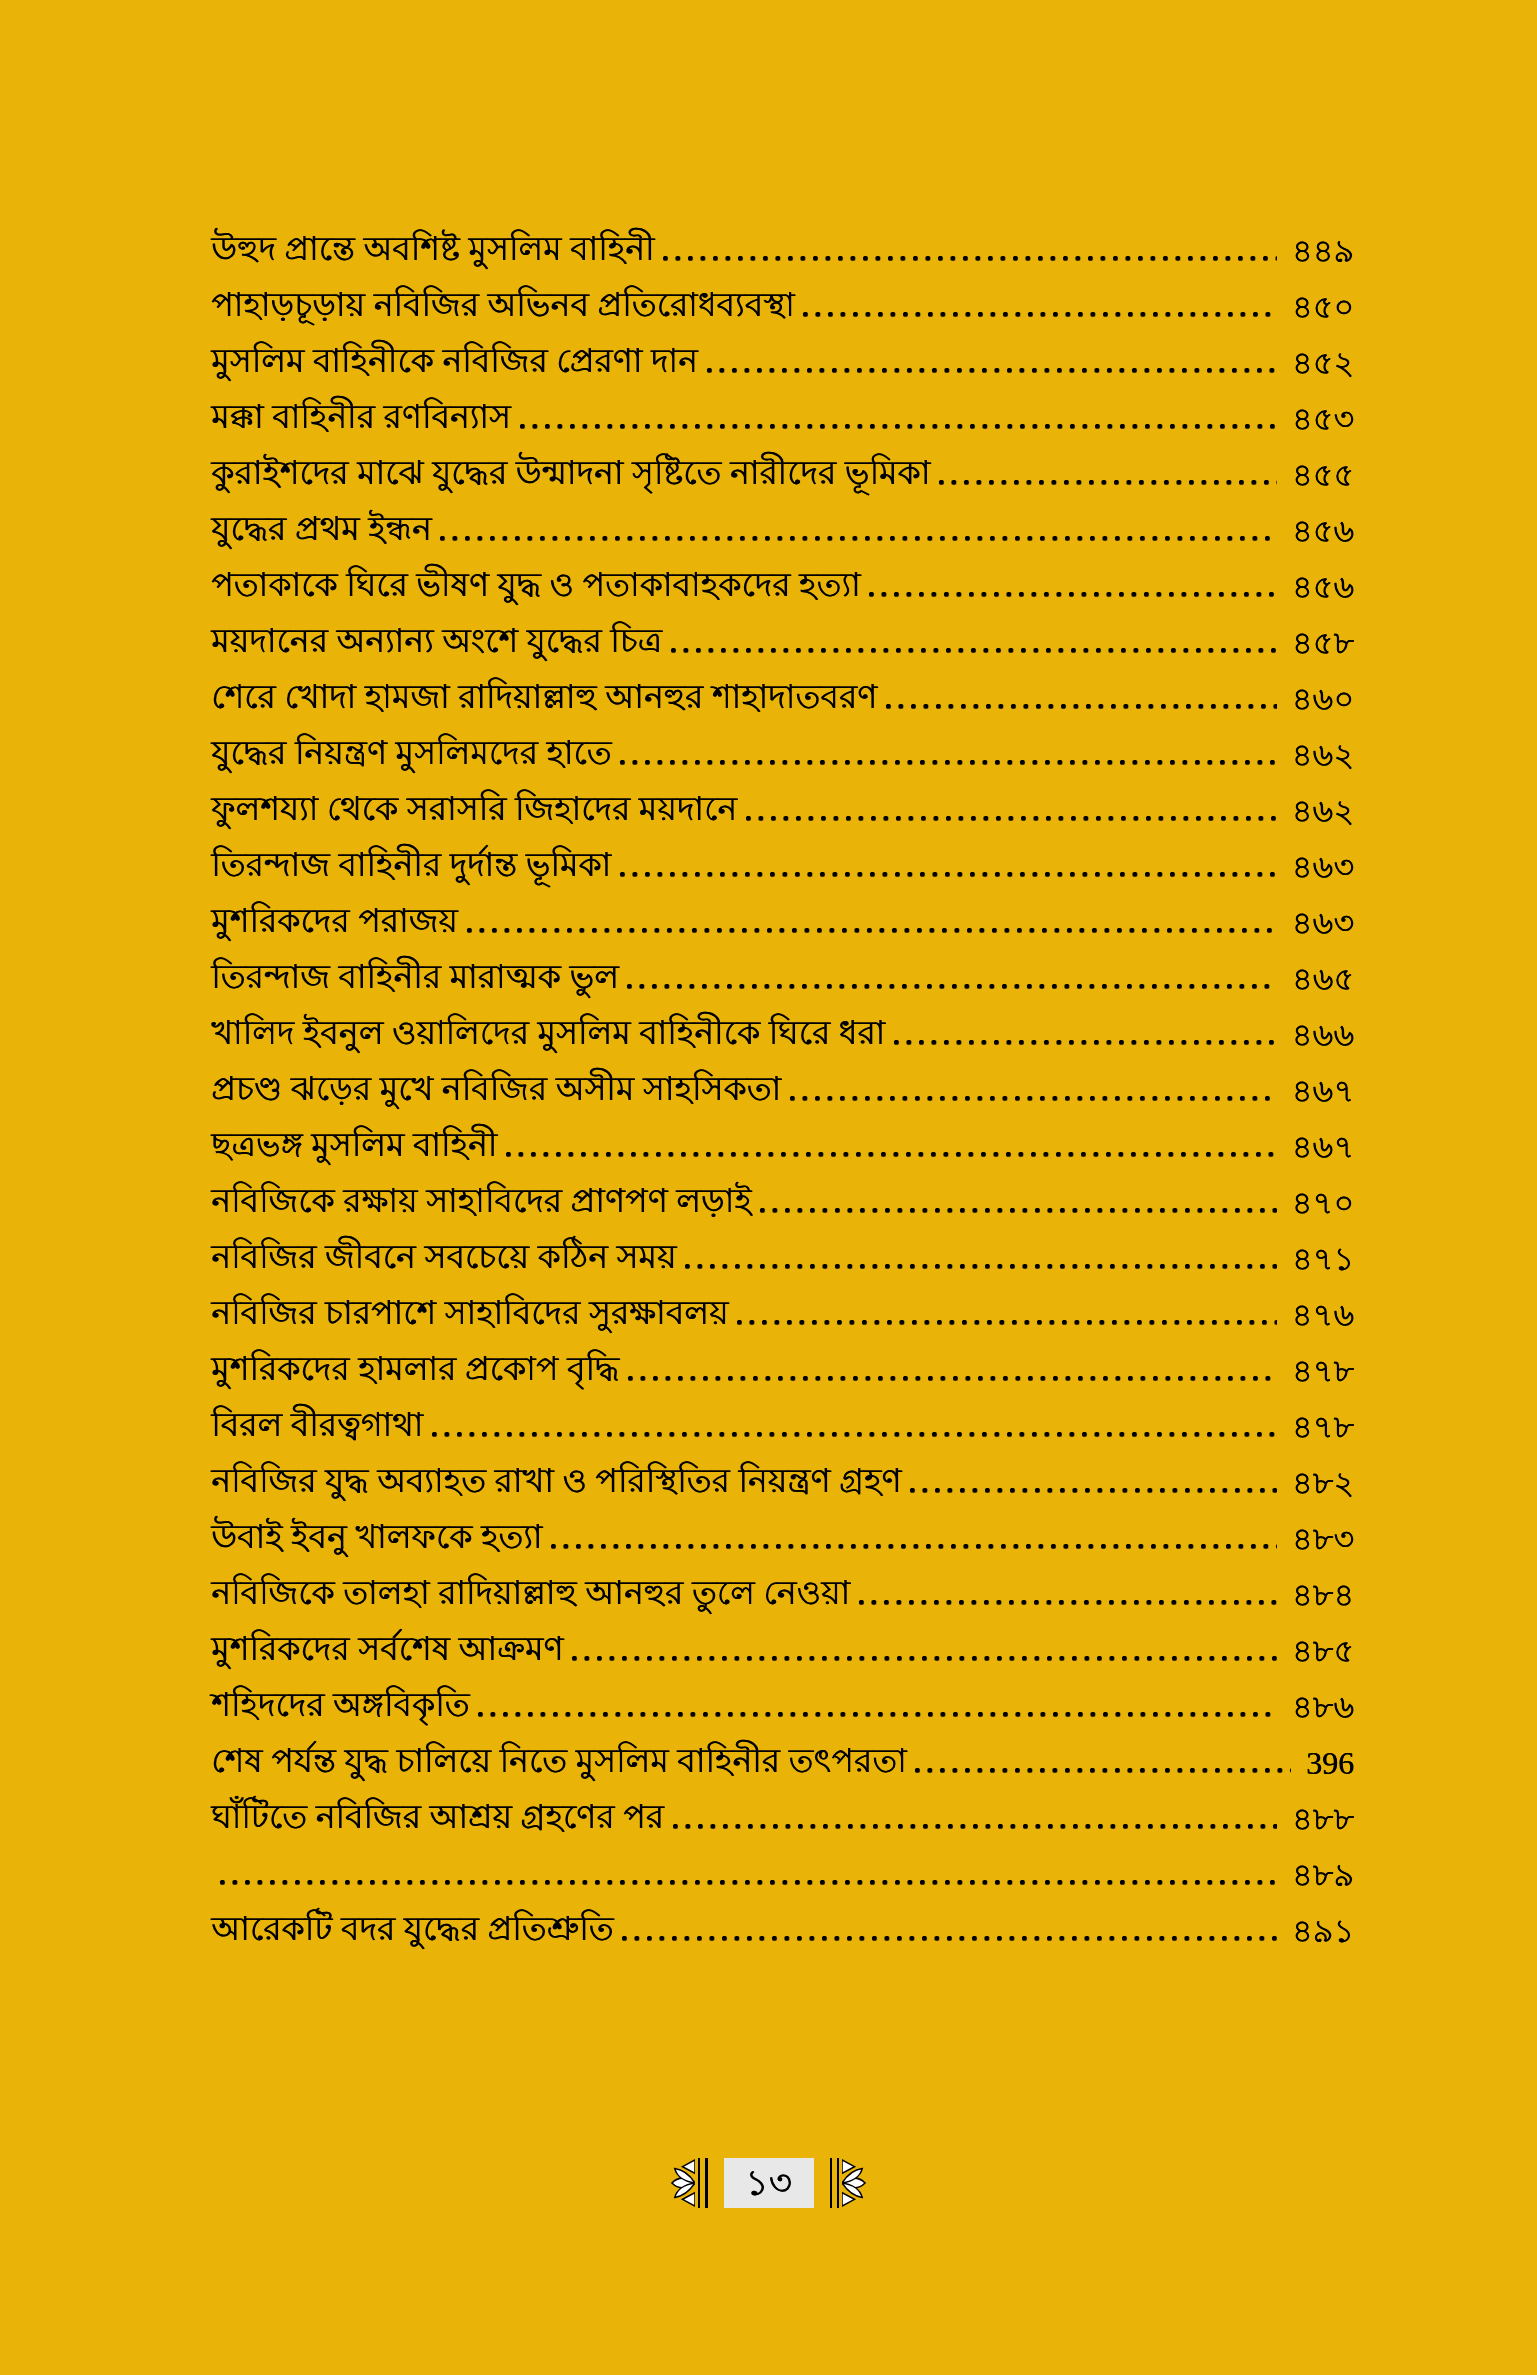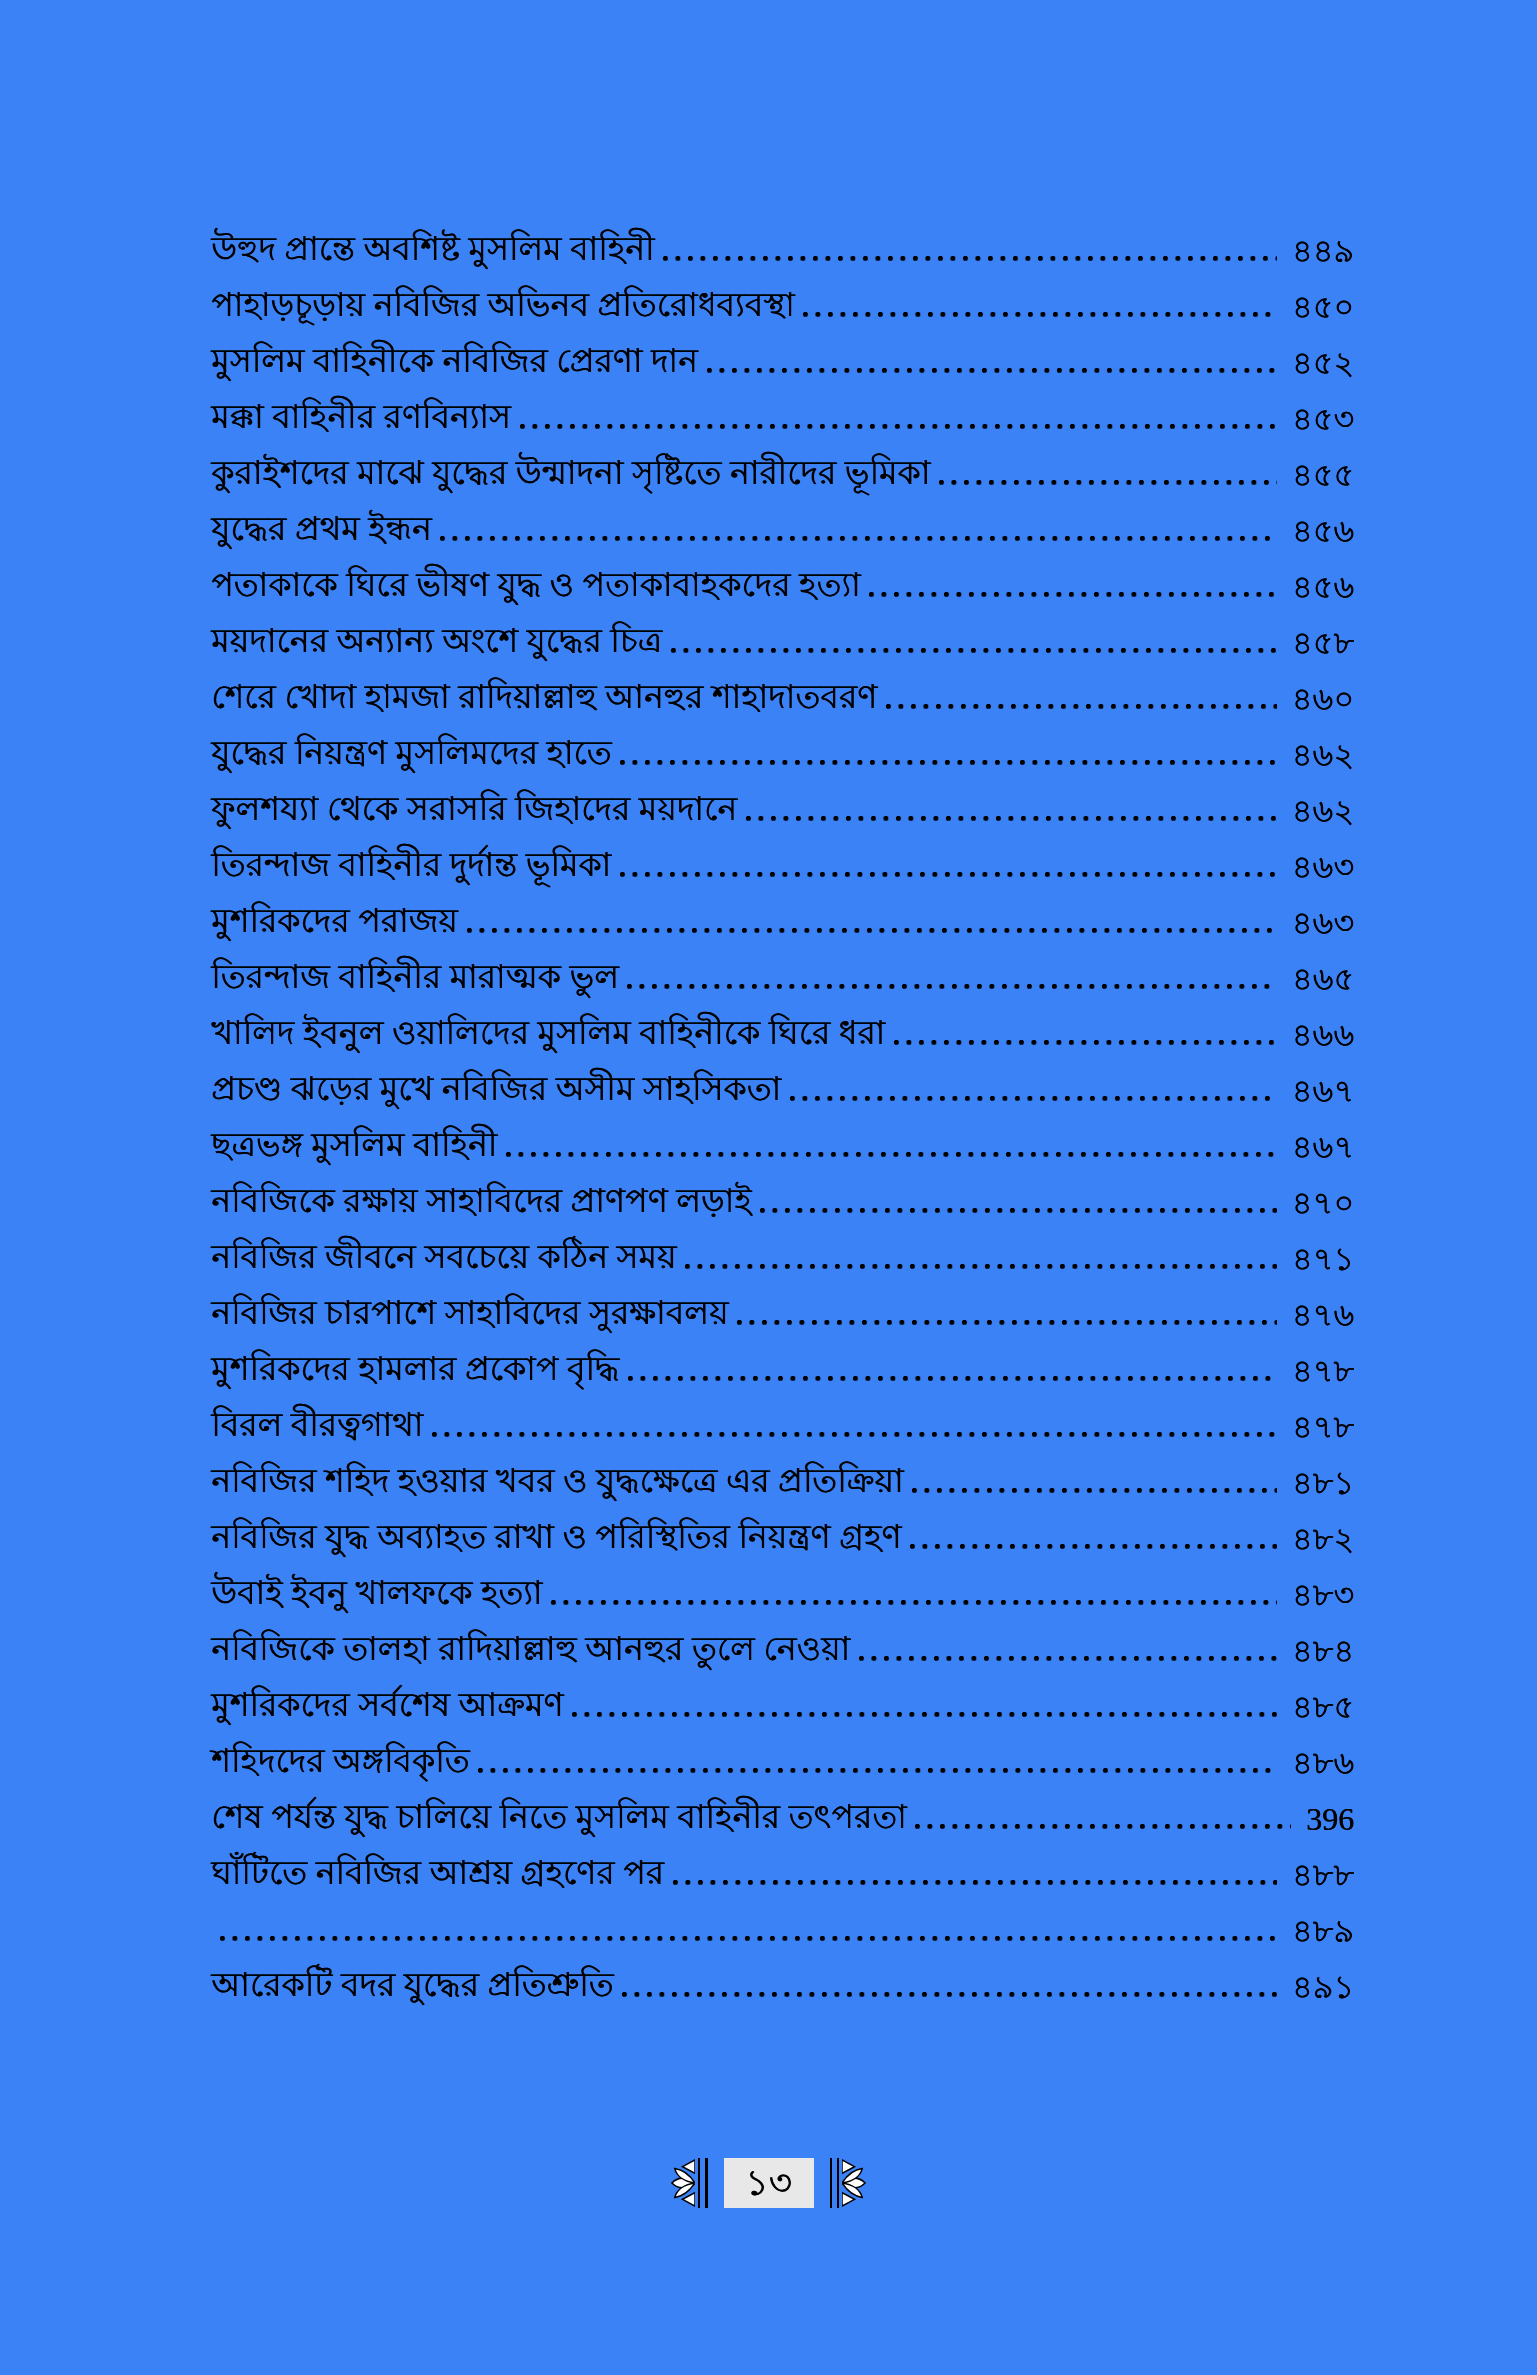--- a/index.html
+++ b/index.html
@@ -90,21 +90,21 @@
   }
   .page-number {
     font-size: 36px;
     line-height: 1;
     text-shadow: 0.6px 0 0 #000;
   }
 </style>
 </head>
 <body>
 
-<div class="page" style="background: #3b82f6;">
+<div class="page" style="background: #eab308;">
 
   <div class="toc">
       <div class="toc-row">
       <span class="toc-title">উহুদ প্রান্তে অবশিষ্ট মুসলিম বাহিনী</span>
       <span class="toc-dots"></span>
       <span class="toc-page">৪৪৯</span>
     </div>
       <div class="toc-row">
       <span class="toc-title">পাহাড়চূড়ায় নবিজির অভিনব প্রতিরোধব্যবস্থা</span>
       <span class="toc-dots"></span>
@@ -202,25 +202,20 @@
     </div>
       <div class="toc-row">
       <span class="toc-title">মুশরিকদের হামলার প্রকোপ বৃদ্ধি</span>
       <span class="toc-dots"></span>
       <span class="toc-page">৪৭৮</span>
     </div>
       <div class="toc-row">
       <span class="toc-title">বিরল বীরত্বগাথা</span>
       <span class="toc-dots"></span>
       <span class="toc-page">৪৭৮</span>
-    </div>
-      <div class="toc-row">
-      <span class="toc-title">নবিজির শহিদ হওয়ার খবর ও যুদ্ধক্ষেত্রে এর প্রতিক্রিয়া</span>
-      <span class="toc-dots"></span>
-      <span class="toc-page">৪৮১</span>
     </div>
       <div class="toc-row">
       <span class="toc-title">নবিজির যুদ্ধ অব্যাহত রাখা ও পরিস্থিতির নিয়ন্ত্রণ গ্রহণ</span>
       <span class="toc-dots"></span>
       <span class="toc-page">৪৮২</span>
     </div>
       <div class="toc-row">
       <span class="toc-title">উবাই ইবনু খালফকে হত্যা</span>
       <span class="toc-dots"></span>
       <span class="toc-page">৪৮৩</span>

